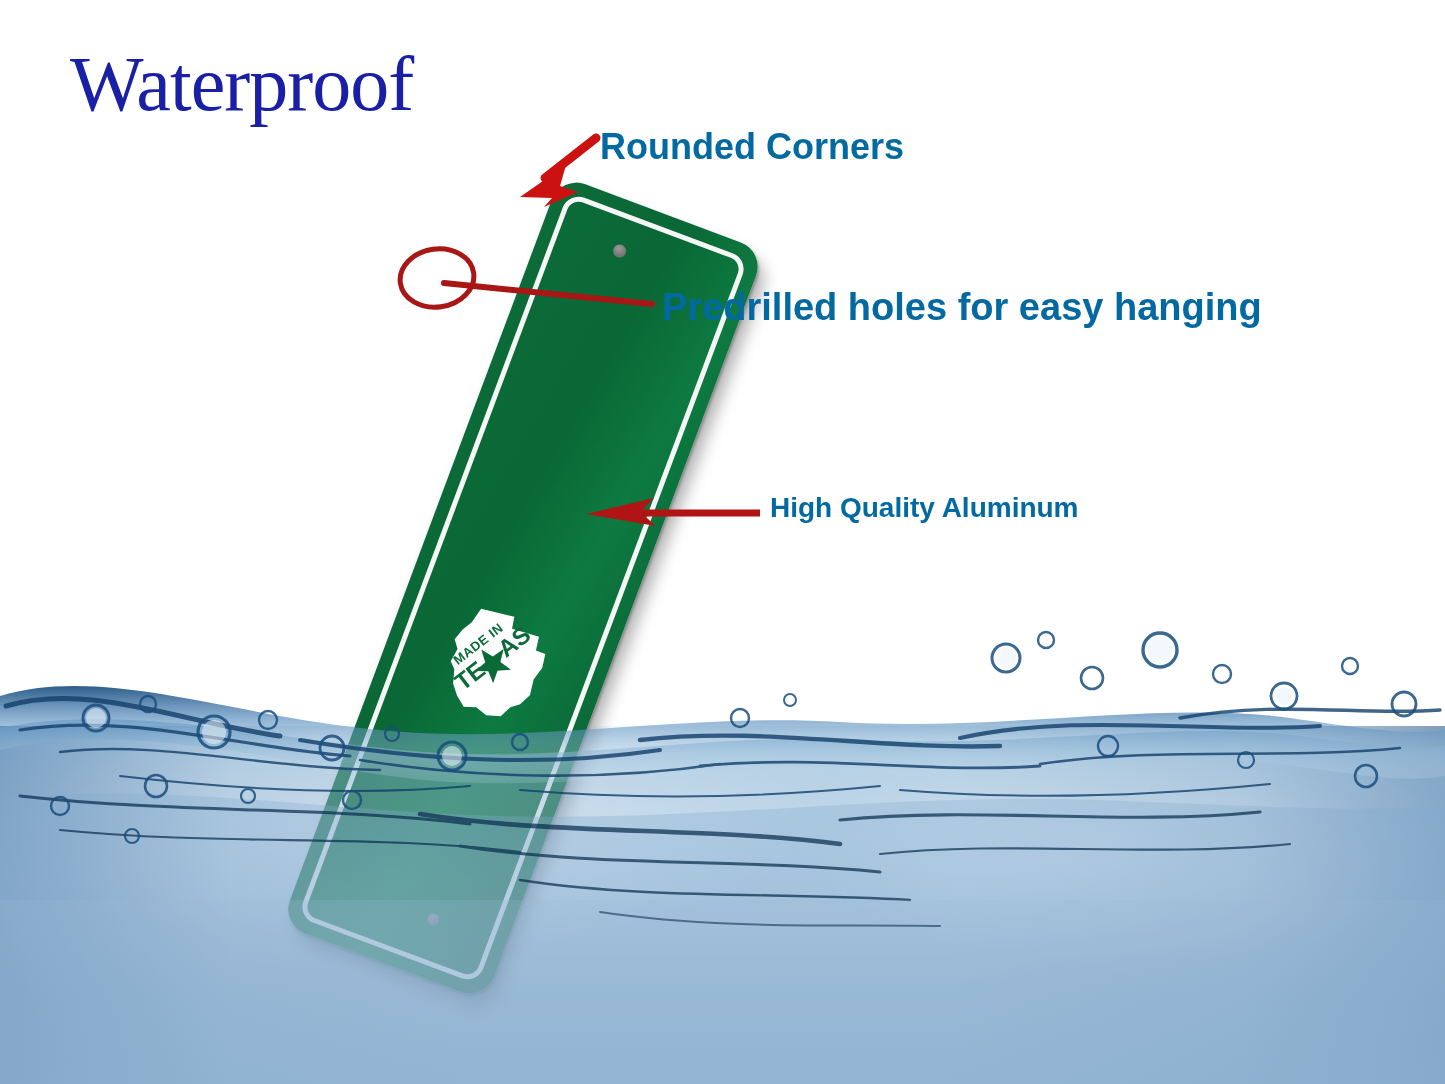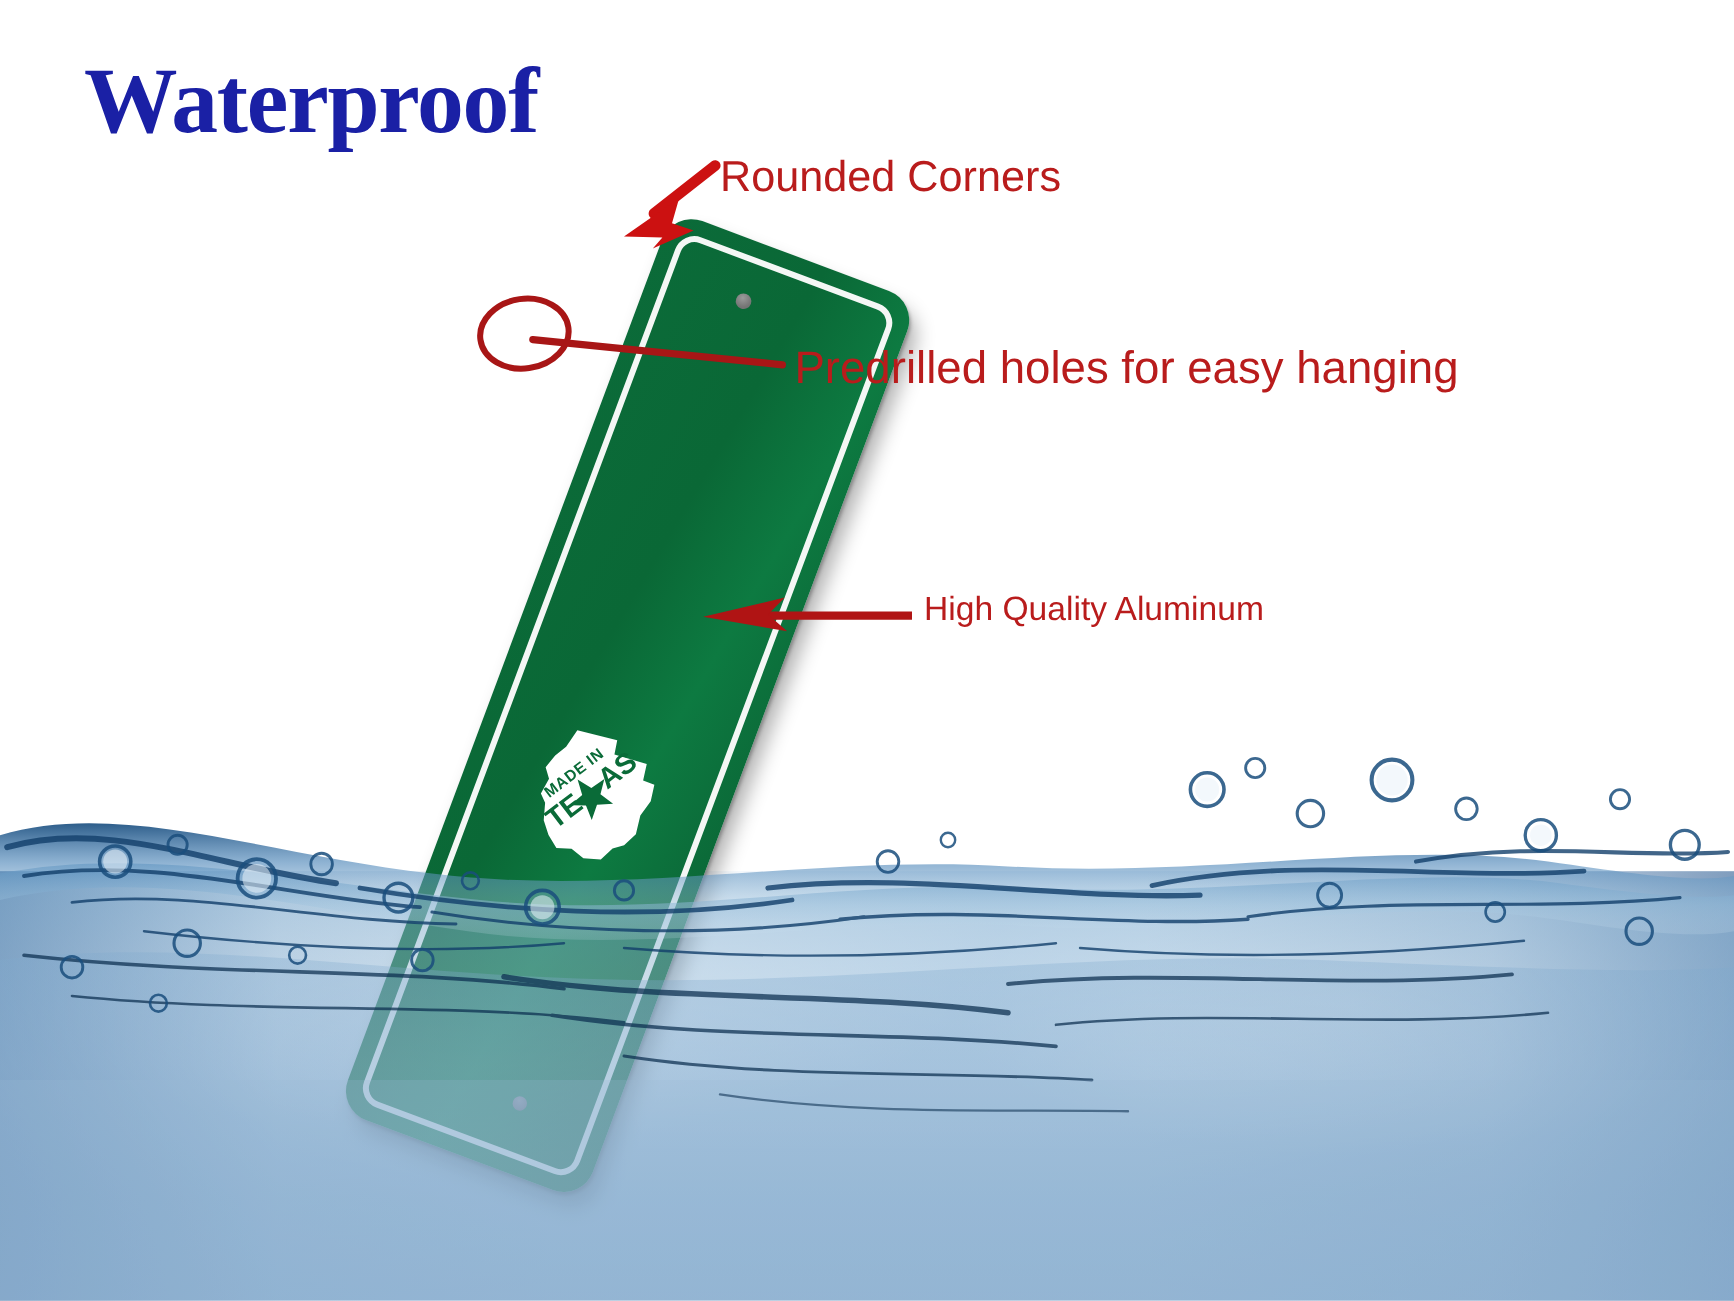--- a/index.html
+++ b/index.html
@@ -4,28 +4,28 @@
 <style>
   html,body{margin:0;padding:0;background:#fff;}
   body{width:1445px;height:1084px;overflow:hidden;
        font-family:"Liberation Sans", sans-serif;}
   #stage{position:relative;width:1445px;height:1084px;overflow:hidden;background:#ffffff;}
 
   
   .headline{
     position:absolute;left:70px;top:45px;
     font-family:"Liberation Serif", serif;
-    font-weight:bold;font-size:78px;letter-spacing:-1px;
+    font-weight:normal;font-size:78px;letter-spacing:-1px;
     color:#1a20a5;line-height:1;white-space:nowrap;
   }
 
   
   .callout{
-    position:absolute;color:#b91c1c;white-space:nowrap;
-    font-family:"Liberation Sans", sans-serif;font-weight:400;
+    position:absolute;color:#0369a1;white-space:nowrap;
+    font-family:"Liberation Sans", sans-serif;font-weight:700;
   }
   #label-rounded{left:600px;top:126px;font-size:36px;}
   #label-holes{left:662px;top:286px;font-size:38px;}
   #label-alum{left:770px;top:492px;font-size:28px;}
 
   
   .water-deep{
     position:absolute;left:0;top:726px;width:1445px;height:358px;
     background:
       radial-gradient(ellipse 700px 260px at 28% 18%, rgba(255,255,255,.95) 0%, rgba(255,255,255,0) 62%),

